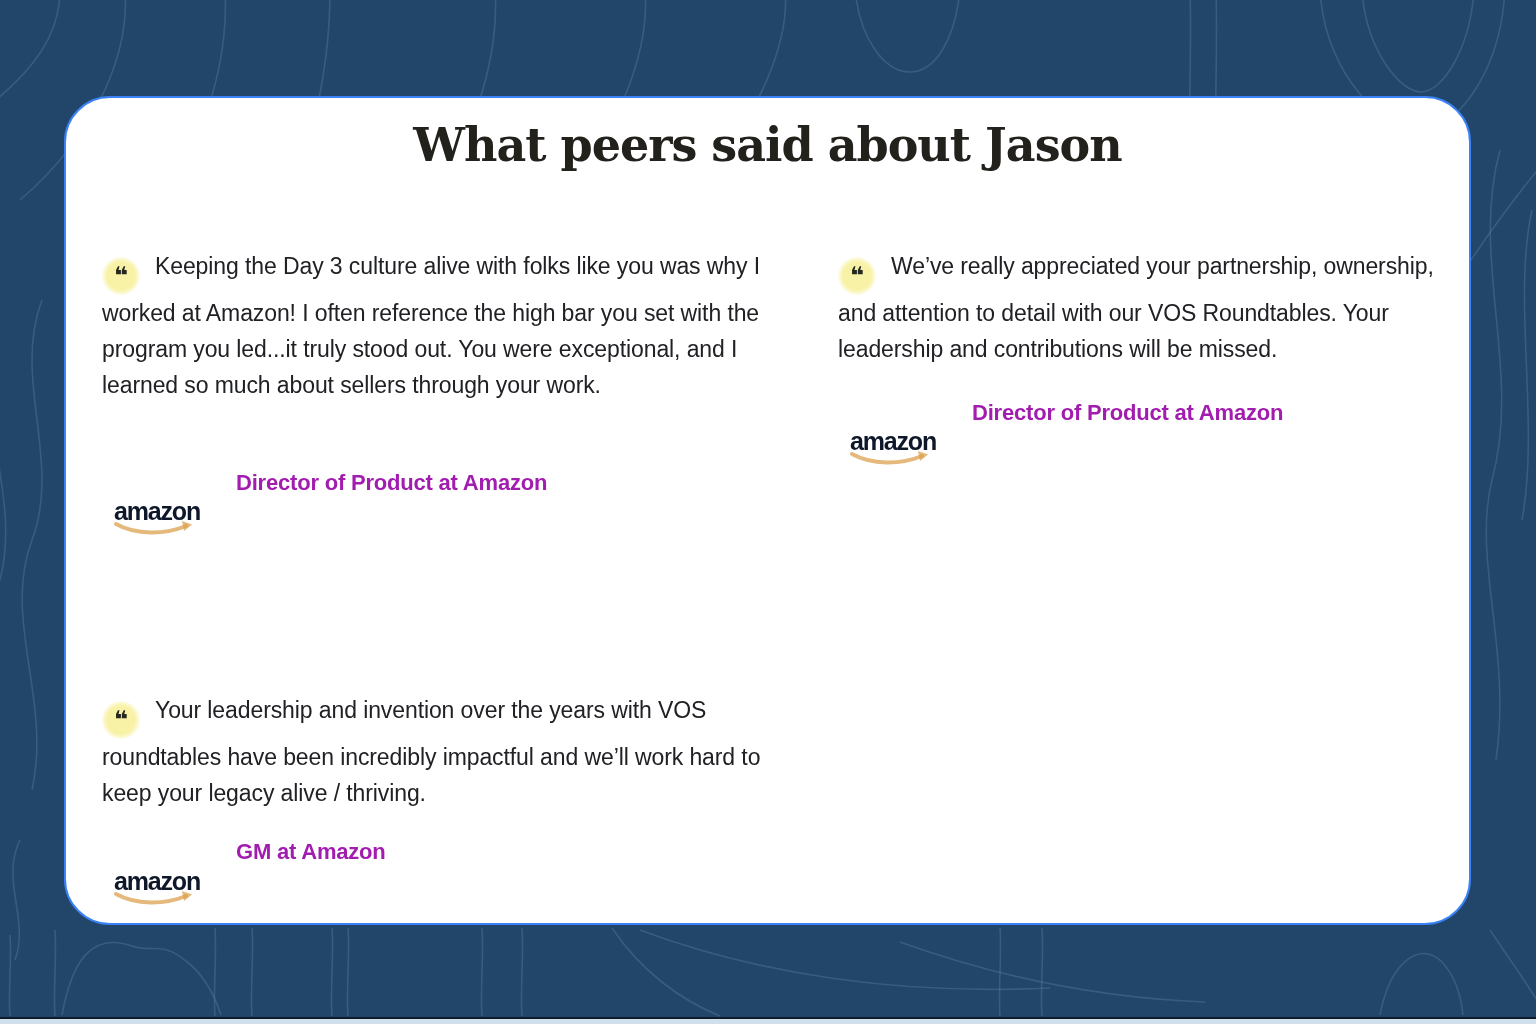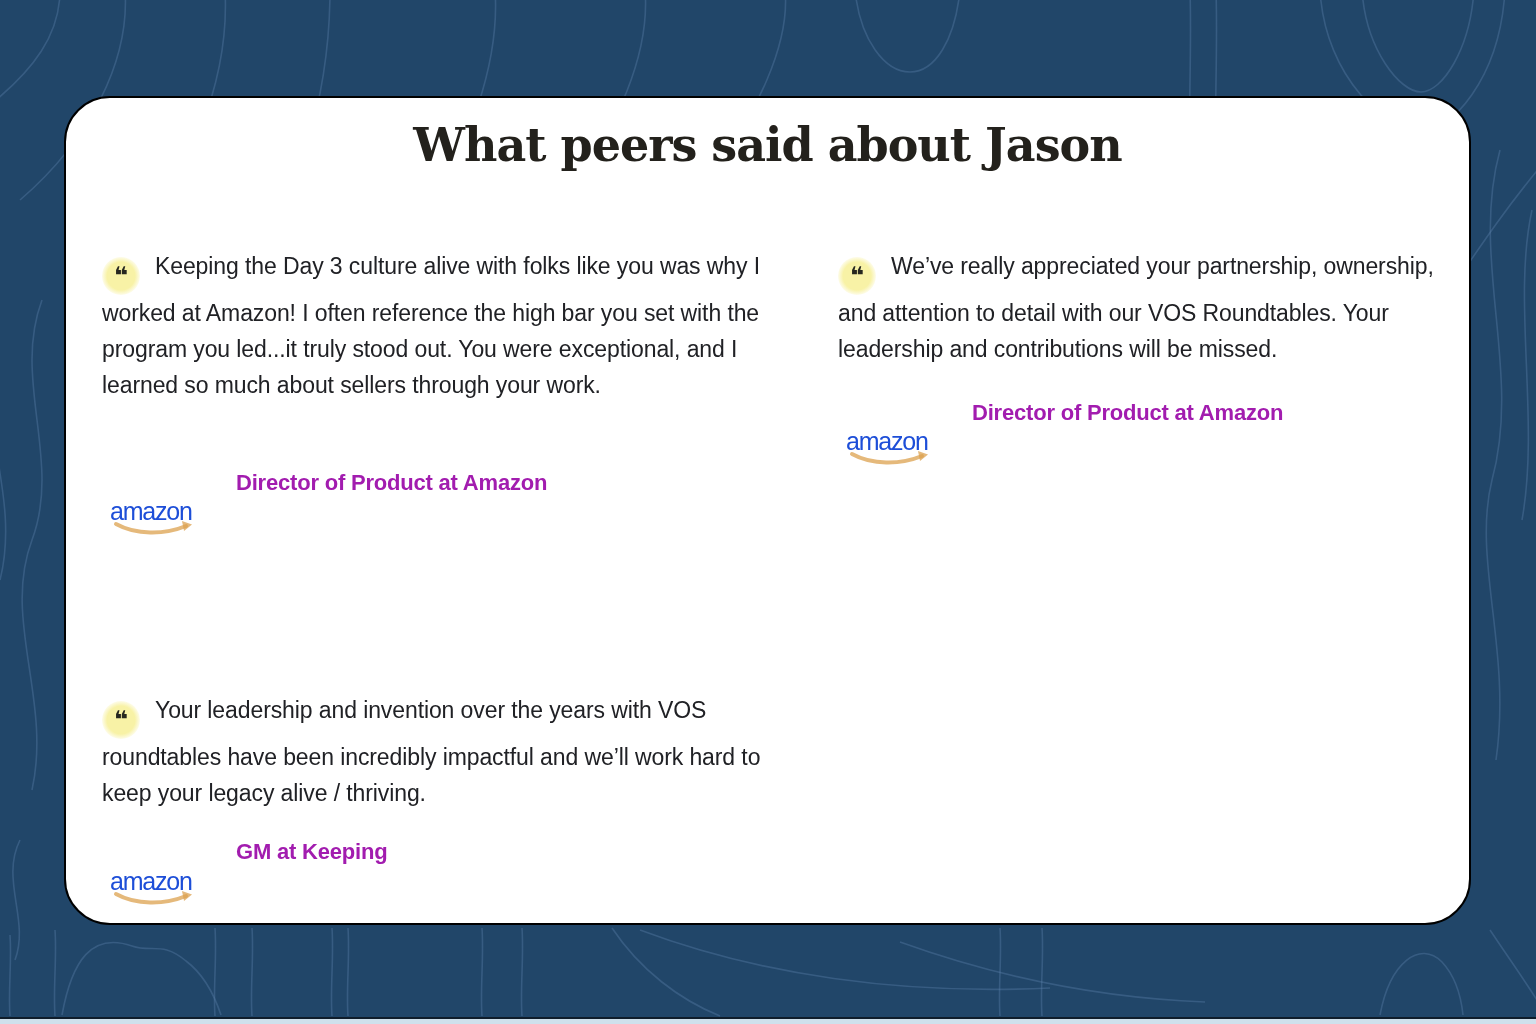--- a/index.html
+++ b/index.html
@@ -15,21 +15,21 @@
   .topo { position: absolute; left: 0; top: 0; width: 1536px; height: 1024px; }
   .topo path { fill: none; stroke: #5b82aa; stroke-opacity: 0.38; stroke-width: 1.6px; }
 
   .bottom-strip {
     position: absolute; left: 0; bottom: 0; width: 1536px; height: 7px;
     background: #cfe0ec; border-top: 2px solid #0f1d2b; z-index: 3;
   }
 
   .card {
     position: absolute; left: 64px; top: 96px; width: 1407px; height: 829px;
-    background: #ffffff; border: 2px solid #000000; border-radius: 46px;
+    background: #ffffff; border: 2px solid #3b82f6; border-radius: 46px;
     z-index: 2;
   }
 
   .title {
     position: absolute; top: 20px; left: 0; width: 100%;
     text-align: center;
     font-family: "DejaVu Serif", serif;
     font-weight: 700; font-size: 46px; letter-spacing: -1px;
     color: #23211c;
   }
@@ -59,22 +59,22 @@
   .attr1 { left: 170px; top: 372px; }
   .attr2 { left: 906px; top: 302px; }
   .attr3 { left: 170px; top: 741px; }
 
   .amazon { position: absolute; width: 90px; }
   .a1 { left: 44px;  top: 400px; }
   .a2 { left: 780px; top: 330px; }
   .a3 { left: 44px;  top: 770px; }
   .amazon-word {
     display: block;
-    font-weight: normal; font-size: 25px; letter-spacing: -1.2px;
-    color: #1d4ed8; line-height: 1.05;
+    font-weight: bold; font-size: 25px; letter-spacing: -1.2px;
+    color: #0f172a; line-height: 1.05; text-align: right;
   }
   .amazon-smile { display: block; margin-top: -4px; margin-left: 2px; }
 </style>
 </head>
 <body>
 
 <div class="stage">
 
   <svg class="topo" viewBox="0 0 1536 1024" xmlns="http://www.w3.org/2000/svg" aria-hidden="true">
 
@@ -146,21 +146,21 @@
       <span class="amazon-word">amazon</span>
       <svg class="amazon-smile" width="84" height="18" viewBox="0 0 84 18">
         <path d="M4,4 C24,15 52,15 74,6" fill="none" stroke="#dca24f" stroke-width="4" stroke-linecap="round" opacity="0.75"></path>
         <path d="M70,1 L80,4.5 L72,11 Z" fill="#dca24f" opacity="0.75"></path>
       </svg>
     </div>
 
     <p class="quote q3"><span class="qicon">
           <span>❝</span>
         </span><span>Your leadership and invention over the years with VOS roundtables have been incredibly impactful and we’ll work hard to keep your legacy alive / thriving.</span></p>
-    <div class="attr attr3">GM at Keeping</div>
+    <div class="attr attr3">GM at Amazon</div>
     <div class="amazon a3">
       <span class="amazon-word">amazon</span>
       <svg class="amazon-smile" width="84" height="18" viewBox="0 0 84 18">
         <path d="M4,4 C24,15 52,15 74,6" fill="none" stroke="#dca24f" stroke-width="4" stroke-linecap="round" opacity="0.75"></path>
         <path d="M70,1 L80,4.5 L72,11 Z" fill="#dca24f" opacity="0.75"></path>
       </svg>
     </div>
 
   </div>
 </div>

